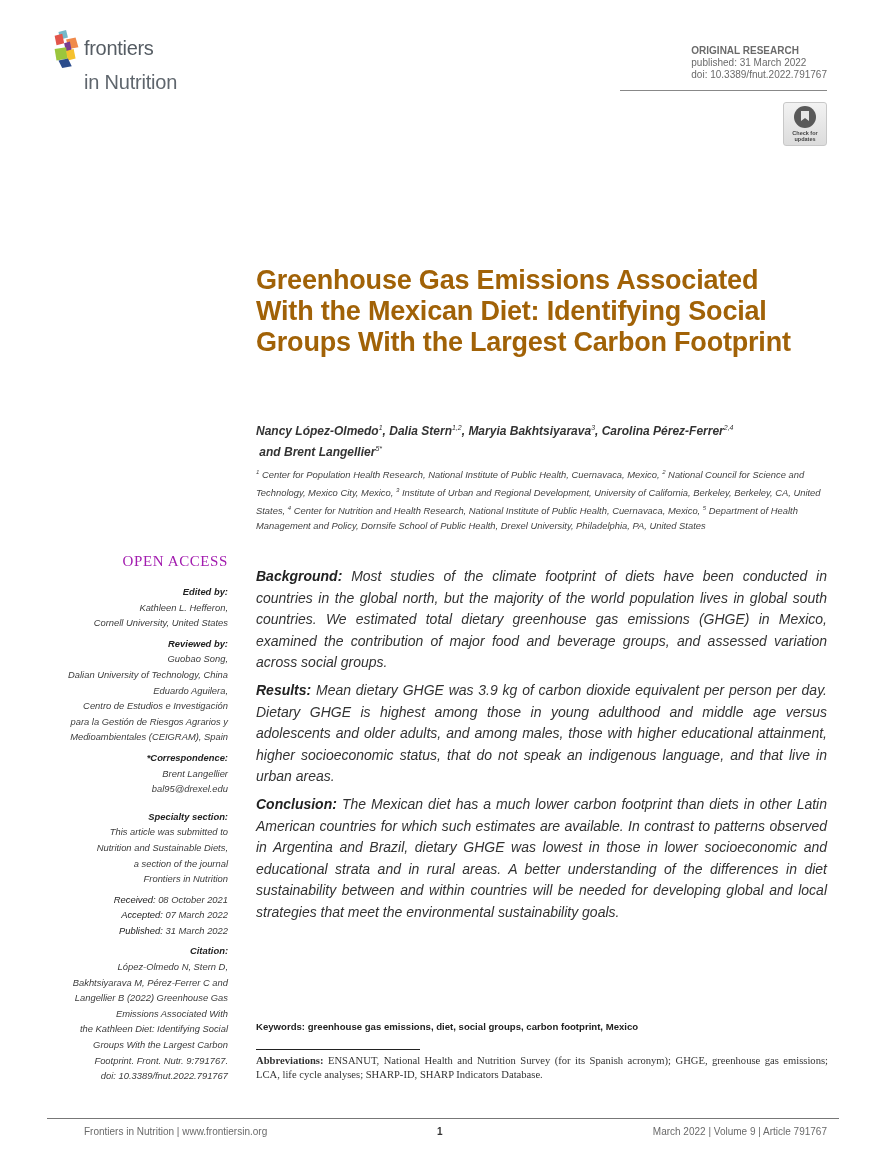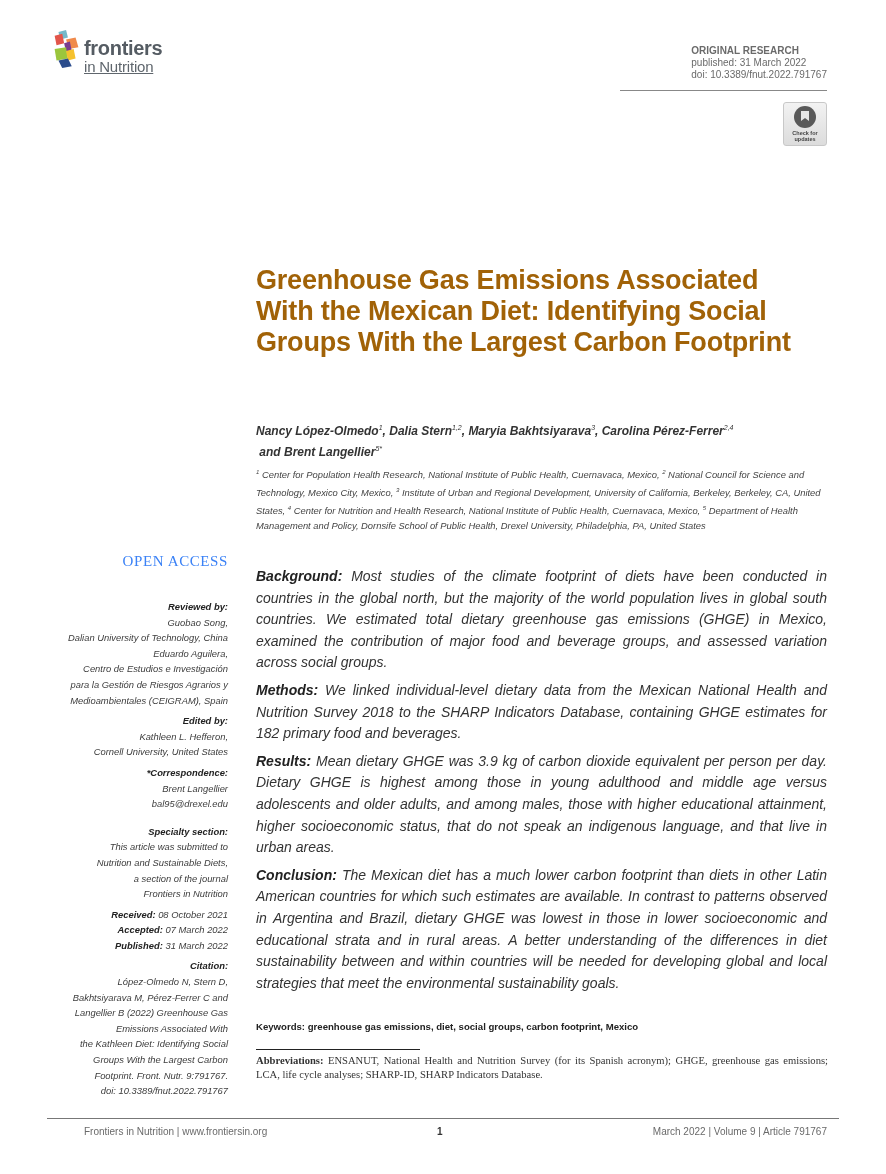--- a/index.html
+++ b/index.html
@@ -2,45 +2,45 @@
 <html><head>
 <meta charset="utf-8">
 <style>
   * { box-sizing: border-box; margin: 0; padding: 0; }
   html, body { width: 886px; height: 1174px; background: #ffffff; }
   body { position: relative; font-family: "Liberation Sans", sans-serif; color: #222; overflow: hidden; }
 
   .logo { position: absolute; left: 52px; top: 30px; display: flex; align-items: flex-start; }
   .logo-mark { width: 30px; height: 40px; position: relative; }
   .logo-text { margin-left: 2px; margin-top: 8px; line-height: 1; }
-  .logo-line1 { font-size: 20px; font-weight: bold; color: #555c63; letter-spacing: -0.3px; display: block; }
-  .logo-line2 { font-size: 15px; color: #5f666d; display: block; margin-top: 1px; letter-spacing: -0.2px; text-decoration: underline; }
+  .logo-line1 { font-size: 20px; font-weight: normal; color: #555c63; letter-spacing: -0.3px; display: block; }
+  .logo-line2 { font-size: 20px; color: #5f666d; display: block; margin-top: 14px; letter-spacing: -0.2px; }
 
   .header-right { position: absolute; right: 59px; top: 45px; font-size: 10px; line-height: 12px; color: #6a6a6a; }
   .header-right .type { font-weight: bold; color: #6b6b6b; font-size: 10px; }
   .header-rule { position: absolute; left: 620px; right: 59px; top: 90px; height: 1px; background: #888; }
 
   .check-updates { position: absolute; left: 783px; top: 102px; width: 44px; height: 44px; border: 1px solid #c8c8c8; border-radius: 3px; background: linear-gradient(#f2f2f2, #dcdcdc); text-align: center; }
   .check-updates .ring { width: 22px; height: 22px; border-radius: 50%; background: #595959; margin: 3px auto 0; position: relative; }
   .check-updates .ring::after { content: ""; position: absolute; left: 7px; top: 5px; width: 8px; height: 10px; background: #e6e6e6; clip-path: polygon(0 0, 100% 0, 100% 100%, 50% 70%, 0 100%); }
   .check-updates .cu-text { font-size: 5.5px; line-height: 6px; color: #444; margin-top: 2px; font-weight: bold; }
 
   .title { position: absolute; left: 256px; top: 265px; width: 560px; font-size: 27px; font-weight: bold; line-height: 31px; color: #a16207; letter-spacing: -0.2px; }
 
   .authors { position: absolute; left: 256px; top: 419px; width: 580px; font-size: 12px; font-style: italic; font-weight: bold; line-height: 17px; color: #333; }
   .authors sup { font-size: 7px; font-weight: normal; }
 
   .affiliations { position: absolute; left: 256px; top: 465px; width: 572px; font-size: 9.4px; font-style: italic; line-height: 15.7px; color: #444; }
   .affiliations sup { font-size: 6px; }
 
   .sidebar { position: absolute; left: 40px; top: 552px; width: 188px; text-align: right; font-size: 9.4px; font-style: italic; line-height: 15.6px; color: #3c3c3c; }
-  .open-access { font-family: "Liberation Serif", serif; font-style: normal; font-size: 15px; color: #3b82f6; letter-spacing: 0.6px; margin-bottom: 29px; line-height: 18px; }
+  .open-access { font-family: "Liberation Serif", serif; font-style: normal; font-size: 15px; color: #a21caf; letter-spacing: 0.6px; margin-bottom: 14px; line-height: 18px; }
   .sb-head { font-weight: bold; color: #222; }
   .sb-block { margin-bottom: 5px; }
-  .sb-date b { font-weight: bold; color: #222; }
+  .sb-date b { font-weight: normal; color: #222; }
 
   .abstract { position: absolute; left: 256px; top: 566px; width: 571px; font-size: 14px; line-height: 21.6px; color: #333; text-align: justify; font-style: italic; }
   .abstract p { margin-bottom: 6px; }
   .abstract b { color: #222; }
 
   .keywords { position: absolute; left: 256px; top: 1005px; font-size: 9.6px; font-weight: bold; color: #222; margin-top: 16px; }
 
   .abbr-rule { position: absolute; left: 256px; top: 1049px; width: 164px; height: 1px; background: #222; }
   .abbr { position: absolute; left: 256px; top: 1054px; width: 572px; font-family: "Liberation Serif", serif; font-size: 10.6px; line-height: 14px; color: #333; text-align: justify; }
 
@@ -91,33 +91,33 @@
 </div>
 
 <div class="affiliations">
   <sup>1</sup><span> Center for Population Health Research, National Institute of Public Health, Cuernavaca, Mexico, </span><sup>2</sup><span> National Council for Science and Technology, Mexico City, Mexico, </span><sup>3</sup><span> Institute of Urban and Regional Development, University of California, Berkeley, Berkeley, CA, United States, </span><sup>4</sup><span> Center for Nutrition and Health Research, National Institute of Public Health, Cuernavaca, Mexico, </span><sup>5</sup><span> Department of Health Management and Policy, Dornsife School of Public Health, Drexel University, Philadelphia, PA, United States</span>
 </div>
 
 <div class="sidebar">
   <div class="open-access">OPEN ACCESS</div>
 
   <div class="sb-block">
+    <div class="sb-head">Edited by:</div>
+    <div>Kathleen L. Hefferon,</div>
+    <div>Cornell University, United States</div>
+  </div>
+
+  <div class="sb-block">
     <div class="sb-head">Reviewed by:</div>
     <div>Guobao Song,</div>
     <div>Dalian University of Technology, China</div>
     <div>Eduardo Aguilera,</div>
     <div>Centro de Estudios e Investigación</div>
     <div>para la Gestión de Riesgos Agrarios y</div>
     <div>Medioambientales (CEIGRAM), Spain</div>
-  </div>
-
-  <div class="sb-block">
-    <div class="sb-head">Edited by:</div>
-    <div>Kathleen L. Hefferon,</div>
-    <div>Cornell University, United States</div>
   </div>
 
   <div class="sb-block">
     <div class="sb-head">*Correspondence:</div>
     <div>Brent Langellier</div>
     <div>bal95@drexel.edu</div>
   </div>
 
   <div class="sb-block" style="margin-top:12px">
     <div class="sb-head">Specialty section:</div>
@@ -141,21 +141,20 @@
     <div>Emissions Associated With</div>
     <div>the Kathleen Diet: Identifying Social</div>
     <div>Groups With the Largest Carbon</div>
     <div>Footprint. Front. Nutr. 9:791767.</div>
     <div>doi: 10.3389/fnut.2022.791767</div>
   </div>
 </div>
 
 <div class="abstract">
   <p><b>Background:</b><span> Most studies of the climate footprint of diets have been conducted in countries in the global north, but the majority of the world population lives in global south countries. We estimated total dietary greenhouse gas emissions (GHGE) in Mexico, examined the contribution of major food and beverage groups, and assessed variation across social groups.</span></p>
-  <p><b>Methods:</b><span> We linked individual-level dietary data from the Mexican National Health and Nutrition Survey 2018 to the SHARP Indicators Database, containing GHGE estimates for 182 primary food and beverages.</span></p>
   <p><b>Results:</b><span> Mean dietary GHGE was 3.9 kg of carbon dioxide equivalent per person per day. Dietary GHGE is highest among those in young adulthood and middle age versus adolescents and older adults, and among males, those with higher educational attainment, higher socioeconomic status, that do not speak an indigenous language, and that live in urban areas.</span></p>
   <p><b>Conclusion:</b><span> The Mexican diet has a much lower carbon footprint than diets in other Latin American countries for which such estimates are available. In contrast to patterns observed in Argentina and Brazil, dietary GHGE was lowest in those in lower socioeconomic and educational strata and in rural areas. A better understanding of the differences in diet sustainability between and within countries will be needed for developing global and local strategies that meet the environmental sustainability goals.</span></p>
 </div>
 
 <div class="keywords">Keywords: greenhouse gas emissions, diet, social groups, carbon footprint, Mexico</div>
 
 <div class="abbr-rule"></div>
 <div class="abbr"><b>Abbreviations:</b><span> ENSANUT, National Health and Nutrition Survey (for its Spanish acronym); GHGE, greenhouse gas emissions; LCA, life cycle analyses; SHARP-ID, SHARP Indicators Database.</span></div>
 
 <div class="footer-rule"></div>

